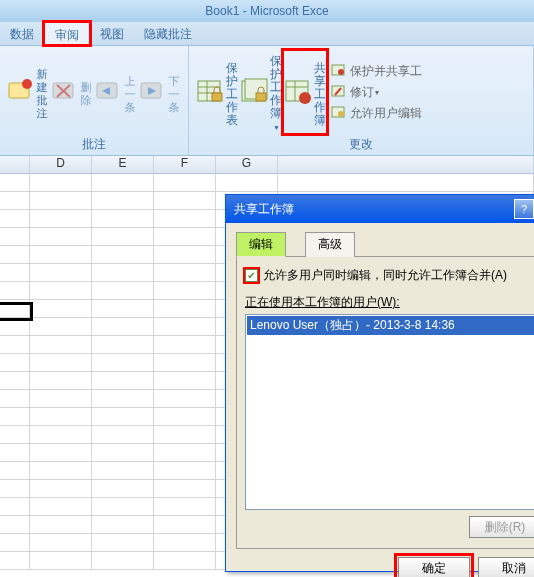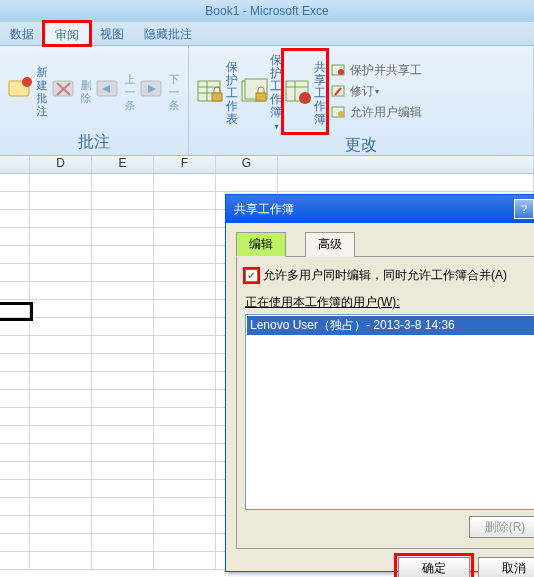--- a/index.html
+++ b/index.html
@@ -7,21 +7,21 @@
 
 .titlebar { background: linear-gradient(#cde4f7, #a9d0ef); height: 22px; text-align: center; color: #3b6ea5; font-size: 13px; padding-top: 3px; }
 
 .tabs-row { background: linear-gradient(#d6e6f5, #c9def2); height: 24px; display: flex; border-bottom: 1px solid #a0bfe0; }
 .tab { padding: 4px 10px; color: #3b6ea5; cursor: pointer; }
 .tab.active { background: #eaf2fb; border: 1px solid #a0bfe0; border-bottom: none; }
 
 .ribbon { background: linear-gradient(#eaf2fb, #d6e8f7); height: 110px; display: flex; border-bottom: 1px solid #9fc0e0; }
 .ribbon-group { border-right: 1px solid #b5cde5; padding: 4px 6px 0 6px; display: flex; flex-direction: column; }
 .group-content { display: flex; flex: 1; }
-.group-label { text-align: center; color: #3b6ea5; font-size: 16px; padding: 2px 0; }
+.group-label { text-align: center; color: #3b6ea5; font-size: 12px; padding: 2px 0; }
 .big-btn { display: flex; flex-direction: row; align-items: center; width: 44px; padding-top: 4px; color: #3b6ea5; cursor: pointer; }
 .big-btn .icon { width: 30px; height: 30px; margin-bottom: 4px; display: flex; align-items: center; justify-content: center; }
 .big-btn .label { font-size: 11px; text-align: center; line-height: 13px; }
 .small-btns { display: flex; flex-direction: column; justify-content: center; gap: 4px; padding-left: 4px; }
 .small-btn { display: flex; align-items: center; color: #6a6a6a; font-size: 11px; cursor: pointer; }
 .small-btn .icon { width: 16px; height: 16px; margin-right: 3px; }
 .small-btn-arrow { font-size: 8px; margin-left: 1px; }
 
 .highlight-red { outline: 3px solid red; outline-offset: -1px; }
 

